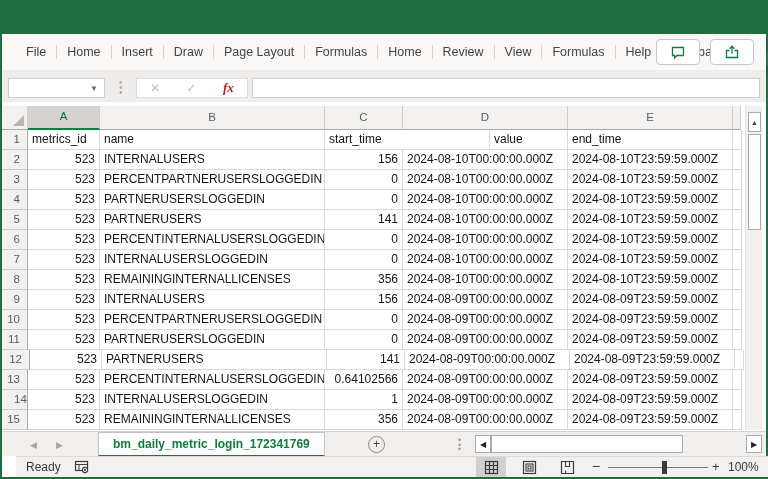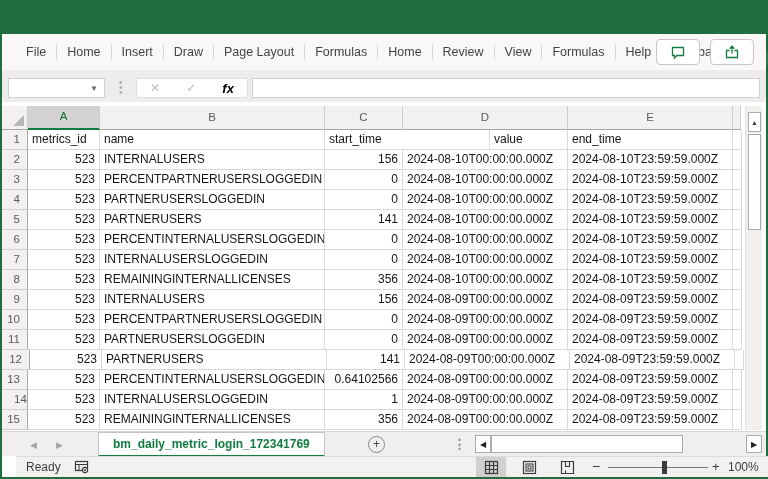--- a/index.html
+++ b/index.html
@@ -37,21 +37,21 @@
   
   .formulabar { position:absolute; left:0; top:36px; width:764px; height:32px; background:#EFEDEC;
                 display:flex; align-items:center; }
   .namebox { position:absolute; left:6px; top:8px; width:97px; height:20px; background:#fff;
              border:1px solid #D2D0CE; display:flex; align-items:center; justify-content:flex-end; padding-right:6px; }
   .namebox .caret { font-size:8px; color:#666; }
   .fb-dots { position:absolute; left:117px; top:10px; color:#B0AEAC; font-size:10px; line-height:5px; }
   .fb-buttons { position:absolute; left:134px; top:8px; width:112px; height:20px; background:#fff;
                 border:1px solid #E0DEDC; display:flex; align-items:center; justify-content:space-around; }
   .fb-x, .fb-check { color:#BFBDBB; font-size:12px; }
-  .fx { font-family:Liberation Sans, sans-serif; font-style:italic; font-weight:bold; color:#000000; font-size:13px; }
+  .fx { font-family:Liberation Serif, serif; font-style:italic; font-weight:bold; color:#b91c1c; font-size:13px; }
   .formula-input { position:absolute; left:250px; top:8px; width:508px; height:20px; background:#fff;
                    border:1px solid #D2D0CE; }
 
   
   .gridwrap { position:absolute; left:0; top:72px; width:764px; height:324px; background:#fff; }
   .grid-row { display:flex; }
   .hdr-cell { background:#F2F1F0; border-right:1px solid #CFCDCB; border-bottom:1px solid #ABA9A7;
               color:#5B5B5B; font-size:11.5px; text-align:center; height:24px; line-height:23px; }
   .hdr-cell.corner { background:#F2F1F0; position:relative; }
   .corner-tri { position:absolute; right:3px; bottom:3px; width:0; height:0;

